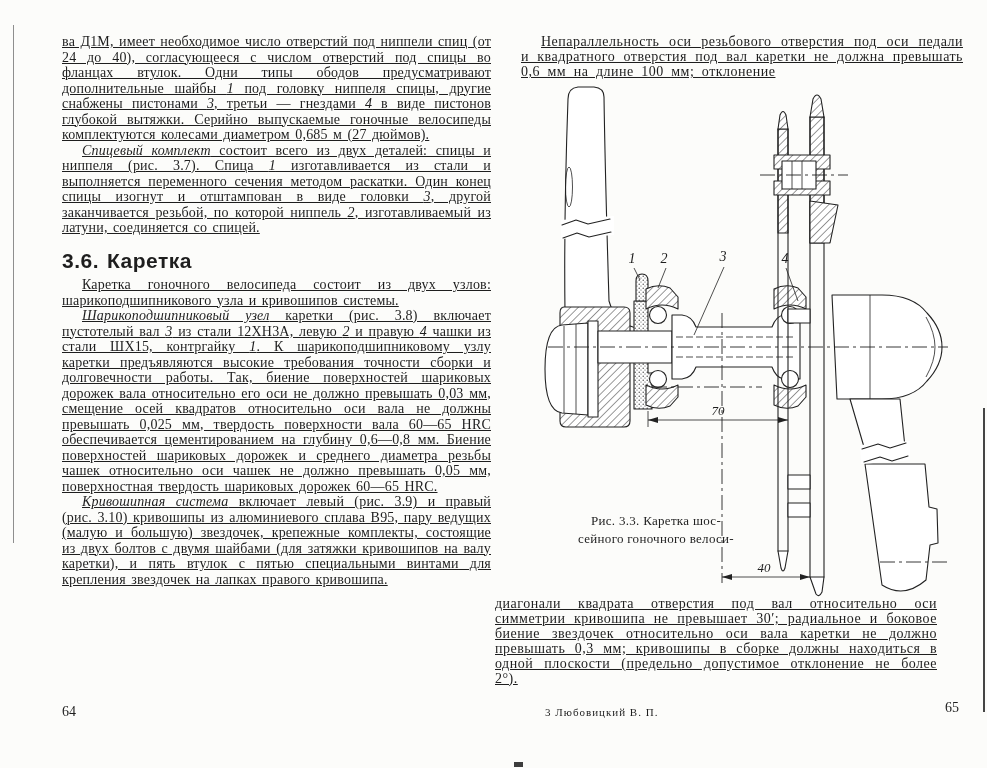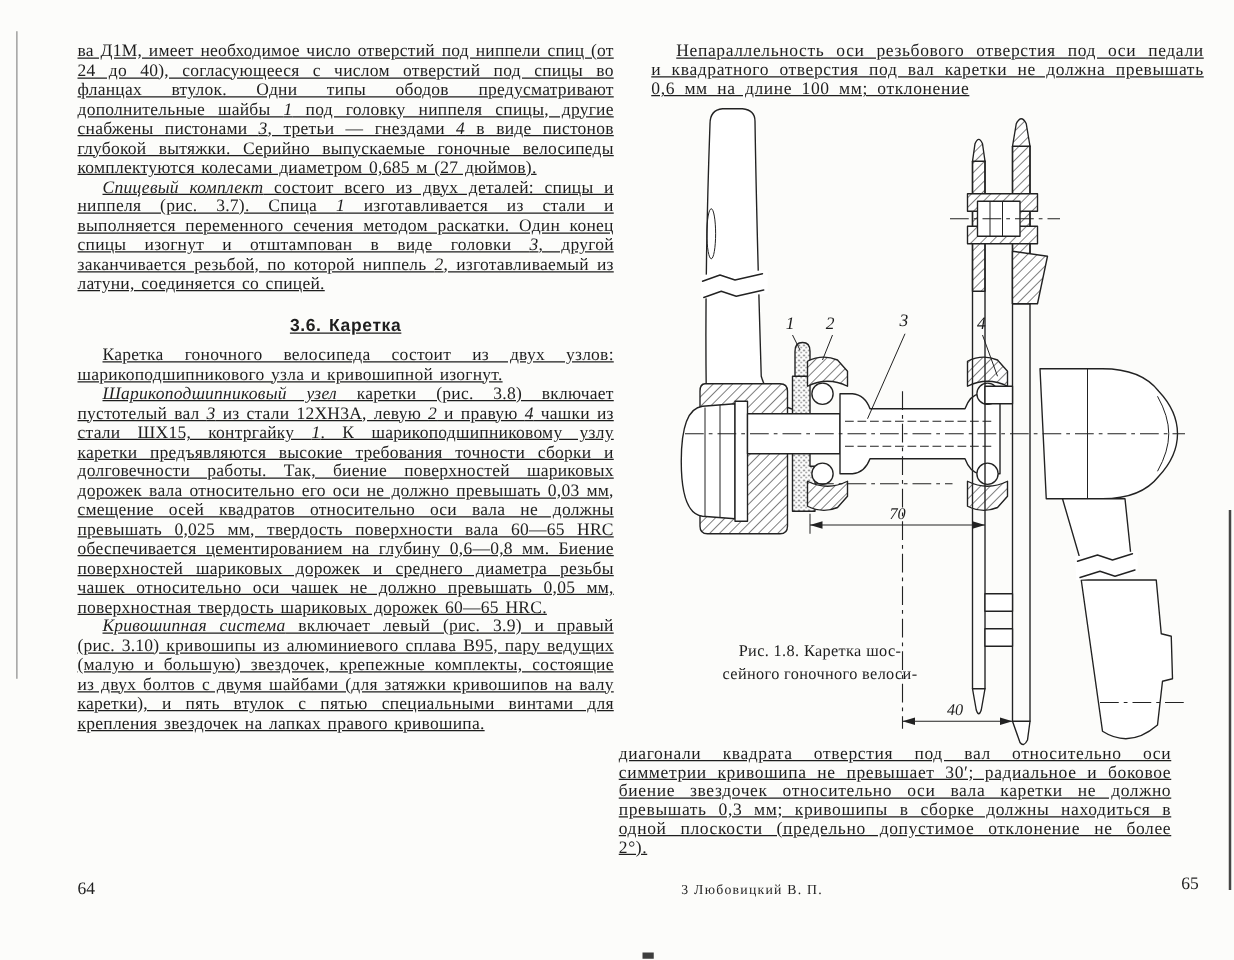--- a/index.html
+++ b/index.html
@@ -8,22 +8,22 @@
     background:var(--paper,#fcfcfa);
     color:var(--ink,#1e1e1e);
     font-family:"Liberation Serif",serif;
   }
   .col{position:absolute;text-align:justify;}
   .left-col{left:62px;top:34px;width:429px;font-size:14px;line-height:15.5px;letter-spacing:.2px;word-spacing:1.6px;}
   .right-top{left:521px;top:34px;width:442px;font-size:14px;line-height:15.2px;letter-spacing:.5px;word-spacing:3.5px;}
   .right-bottom{left:495px;top:597px;width:442px;font-size:14px;line-height:14.9px;letter-spacing:.5px;word-spacing:3.2px;}
   .p{margin:0;text-indent:20px;text-decoration:underline;}
   .p.first{text-indent:0;}
-  h2.sec{font-family:"Liberation Sans",sans-serif;font-size:14px;font-weight:bold;
-         letter-spacing:.5px;margin:17px 0 9px 0;text-align:center;text-indent:0;text-decoration:underline;}
+  h2.sec{font-family:"Liberation Sans",sans-serif;font-size:21px;font-weight:bold;
+         letter-spacing:.5px;margin:17px 0 9px 0;text-align:left;text-indent:0;}
   .it{font-style:italic;}
   .figure-caption{position:absolute;left:548px;top:512px;width:216px;font-size:13px;
          line-height:17.5px;text-align:center;letter-spacing:.3px;}
   .pagenum{position:absolute;font-size:14px;font-family:Liberation Serif, serif;}
   .pagenum.left{left:62px;top:704px;}
   .pagenum.right{left:945px;top:700px;}
   .sig{position:absolute;left:545px;top:706px;font-size:11px;letter-spacing:1px;}
   svg.fig{position:absolute;left:530px;top:75px;}
   
   .edge-left{position:absolute;left:13px;top:25px;width:1px;height:518px;background:#6a6a6a;opacity:.75;}
@@ -41,21 +41,21 @@
   .lbl{font-family:"Liberation Serif",serif;font-style:italic;font-size:14px;fill:#1e1e1e;}
   .lbl.dim{font-size:13px;}
 </style>
 </head>
 <body style="--ink: #1e1e1e; --paper: #fcfcfa;">
 
 <div class="col left-col">
   <p class="p first"><span>ва Д1М, имеет необходимое число отверстий под ниппели спиц (от 24 до 40), согласующееся с числом отверстий под спицы во фланцах втулок. Одни типы ободов предусматривают дополнительные шайбы </span><span class="it">1</span><span> под головку ниппеля спицы, другие снабжены пистонами </span><span class="it">3</span><span>, третьи — гнездами </span><span class="it">4</span><span> в виде пистонов глубокой вытяжки. Серийно выпускаемые гоночные велосипеды комплектуются колесами диаметром 0,685 м (27 дюймов).</span></p>
   <p class="p"><span class="it">Спицевый комплект</span><span> состоит всего из двух деталей: спицы и ниппеля (рис. 3.7). Спица </span><span class="it">1</span><span> изготавливается из стали и выполняется переменного сечения методом раскатки. Один конец спицы изогнут и отштампован в виде головки </span><span class="it">3</span><span>, другой заканчивается резьбой, по которой ниппель </span><span class="it">2</span><span>, изготавливаемый из латуни, соединяется со спицей.</span></p>
   <h2 class="sec">3.6. Каретка</h2>
-  <p class="p"><span>Каретка гоночного велосипеда состоит из двух узлов: шарикоподшипникового узла и кривошипной изогнут.</span></p>
+  <p class="p"><span>Каретка гоночного велосипеда состоит из двух узлов: шарикоподшипникового узла и кривошипов системы.</span></p>
   <p class="p"><span class="it">Шарикоподшипниковый узел</span><span> каретки (рис. 3.8) включает пустотелый вал </span><span class="it">3</span><span> из стали 12ХН3А, левую </span><span class="it">2</span><span> и правую </span><span class="it">4</span><span> чашки из стали ШХ15, контргайку </span><span class="it">1</span><span>. К шарикоподшипниковому узлу каретки предъявляются высокие требования точности сборки и долговечности работы. Так, биение поверхностей шариковых дорожек вала относительно его оси не должно превышать 0,03 мм, смещение осей квадратов относительно оси вала не должны превышать 0,025 мм, твердость поверхности вала 60—65 HRC обеспечивается цементированием на глубину 0,6—0,8 мм. Биение поверхностей шариковых дорожек и среднего диаметра резьбы чашек относительно оси чашек не должно превышать 0,05 мм, поверхностная твердость шариковых дорожек 60—65 HRC.</span></p>
   <p class="p"><span class="it">Кривошипная система</span><span> включает левый (рис. 3.9) и правый (рис. 3.10) кривошипы из алюминиевого сплава В95, пару ведущих (малую и большую) звездочек, крепежные комплекты, состоящие из двух болтов с двумя шайбами (для затяжки кривошипов на валу каретки), и пять втулок с пятью специальными винтами для крепления звездочек на лапках правого кривошипа.</span></p>
 </div>
 <div class="pagenum left">64</div>
 
 <div class="col right-top">
   <p class="p"><span>Непараллельность оси резьбового отверстия под оси педали и квадратного отверстия под вал каретки не должна превышать 0,6 мм на длине 100 мм; отклонение</span></p>
 </div>
 
 <svg class="fig" width="450" height="528" viewBox="0 0 450 528">
@@ -152,21 +152,21 @@
   <g>
     <line class="cl" x1="18" y1="272" x2="418" y2="272"></line>
     <line class="cl" x1="192" y1="238" x2="192" y2="508"></line>
     <line class="cl" x1="230" y1="100" x2="318" y2="100"></line>
     <line class="cl" x1="350" y1="487" x2="418" y2="487"></line>
     <line class="cl" x1="122" y1="312" x2="232" y2="312"></line>
   </g>
 </svg>
 
 <div class="figure-caption">
-  <div>Рис. 1.8. Каретка шос-</div>
+  <div>Рис. 3.3. Каретка шос-</div>
   <div>сейного гоночного велоси-</div>
 </div>
 
 <div class="col right-bottom">
   <p class="p first"><span>диагонали квадрата отверстия под вал относительно оси симметрии кривошипа не превышает 30′; радиальное и боковое биение звездочек относительно оси вала каретки не должно превышать 0,3 мм; кривошипы в сборке должны находиться в одной плоскости (предельно допустимое отклонение не более 2°).</span></p>
 </div>
 
 <div class="sig">3 Любовицкий В. П.</div>
 <div class="pagenum right">65</div>
 

